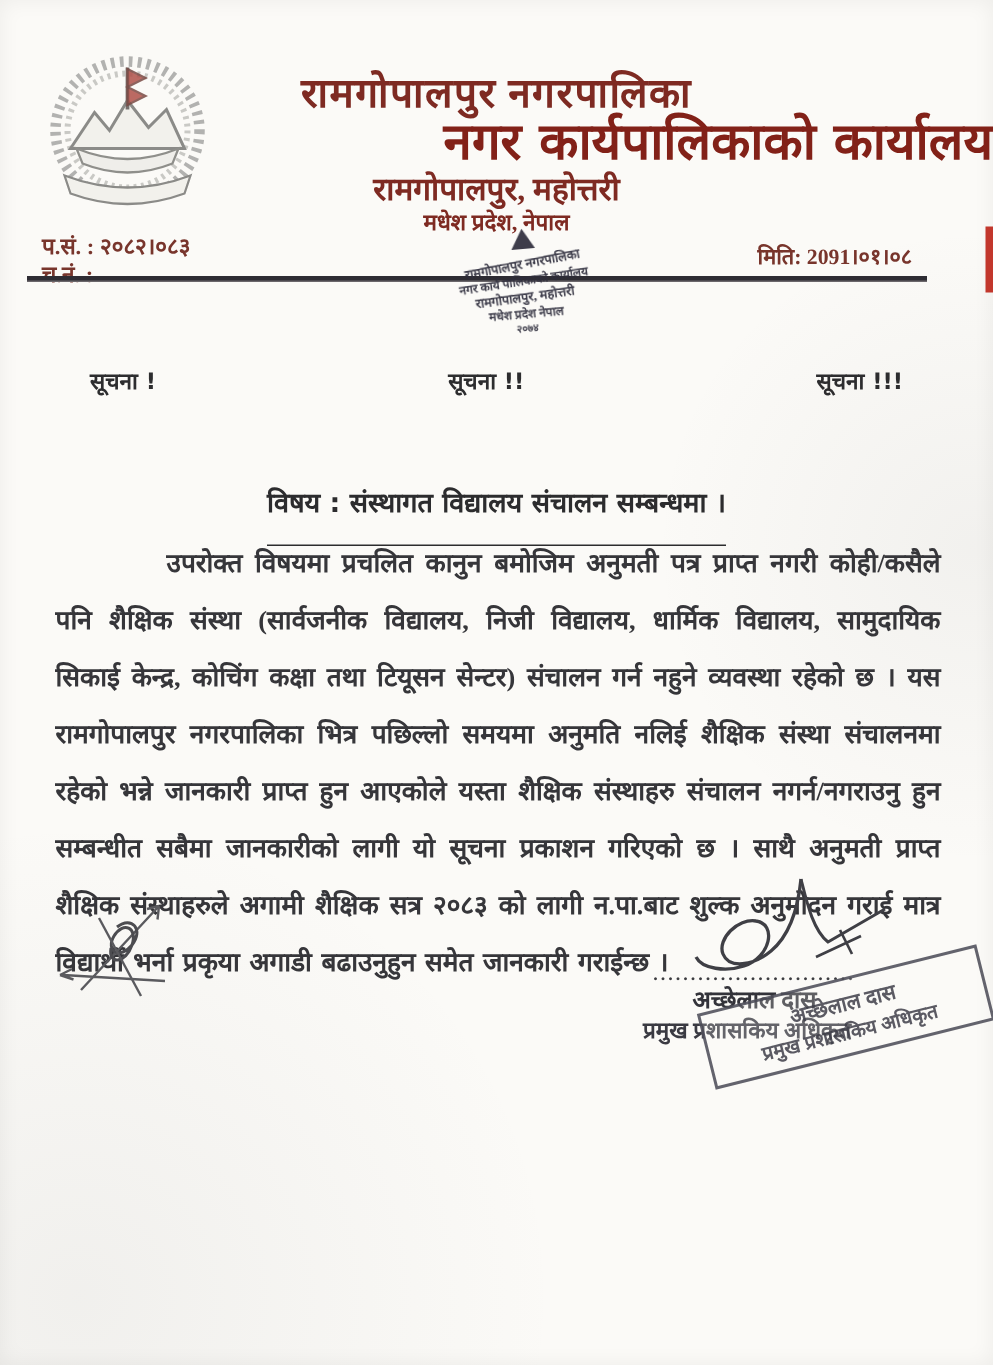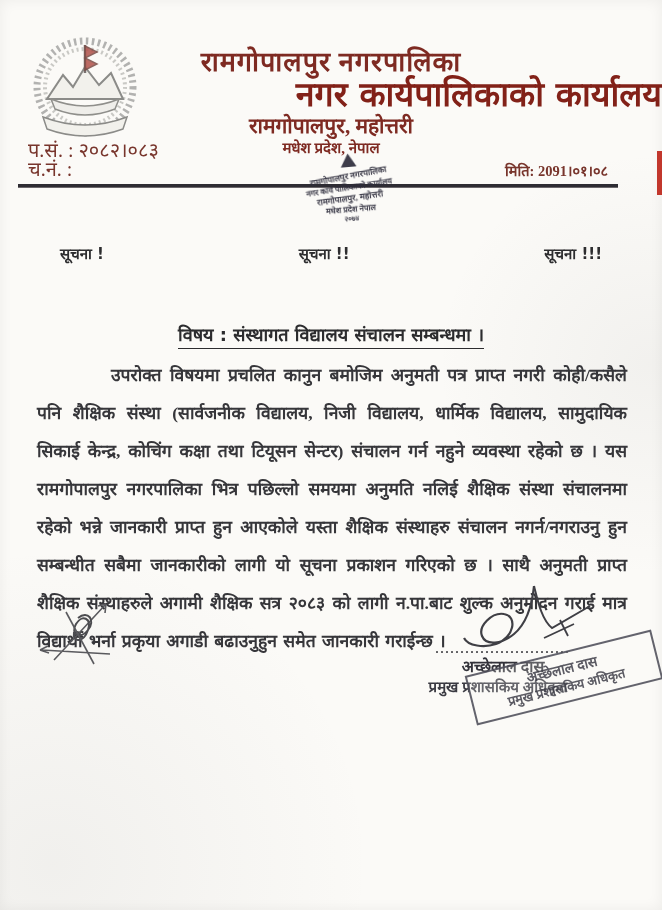--- a/index.html
+++ b/index.html
@@ -21,22 +21,22 @@
     font-size:27px; font-weight:700; color:#7e2a22; letter-spacing:1px;
     font-family:"Liberation Serif", serif; }
   .lh-title2 { position:absolute; left:0; right:0; top:70px; text-align:right;
     font-size:34px; font-weight:800; color:#822118;
     font-family:"DejaVu Sans", sans-serif; }
   .lh-addr { position:absolute; left:0; right:0; top:111px; text-align:center;
     font-size:21px; font-weight:700; color:#7e2a22; }
   .lh-prov { position:absolute; left:0; right:0; top:137px; text-align:center;
     font-size:15px; font-weight:700; color:#7e2a22; }
 
-  .meta-left { position:absolute; left:28px; top:141px; font-size:20px;
-    font-weight:400; color:#78352c; line-height:19px; }
+  .meta-left { position:absolute; left:28px; top:156px; font-size:15px;
+    font-weight:700; color:#78352c; line-height:19px; }
   .meta-date { position:absolute; left:505px; top:160px; font-size:14.5px;
     font-weight:700; color:#78352c; }
 
   .rule { position:absolute; left:18px; top:184px; width:600px; height:4px;
     background:#2e2c33; border-bottom:1px solid #6b676b; z-index:1; }
 
   
   .seal { position:absolute; left:296px; top:150px; width:108px; height:96px;
     z-index:2; transform:rotate(-5deg); text-align:center; color:#2e2d3c;
     filter:blur(.3px); opacity:.92; }
@@ -48,21 +48,21 @@
   .seal .s5 { font-size:7px;   font-weight:800; }
 
   
   .notice-row { position:absolute; left:60px; right:60px; top:243px;
     display:flex; justify-content:space-between; }
   .notice-row span { font-size:15px; font-weight:800; color:#2d2d2f;
     font-family:"DejaVu Sans", sans-serif; }
 
   .subject { position:absolute; left:0; right:0; top:322px; text-align:center; }
   .subject span { font-size:18px; font-weight:800; color:#2c2c2e;
-    border-bottom:1.5px solid #2c2c2e; padding-bottom:3px;
+    border-bottom:1.5px solid #2c2c2e; padding-bottom:17px;
     font-family:"DejaVu Sans", sans-serif; }
 
   
   .body-par { position:absolute; left:37px; top:356px; width:590px;
     font-size:17.5px; line-height:38px; text-align:justify; text-indent:74px;
     color:#36363a; font-weight:600; word-spacing:2px; }
 
   
   .scribble-left { position:absolute; left:36px; top:598px; width:100px; height:80px; }
   .sig-mark { position:absolute; left:448px; top:580px; width:160px; height:78px; }

